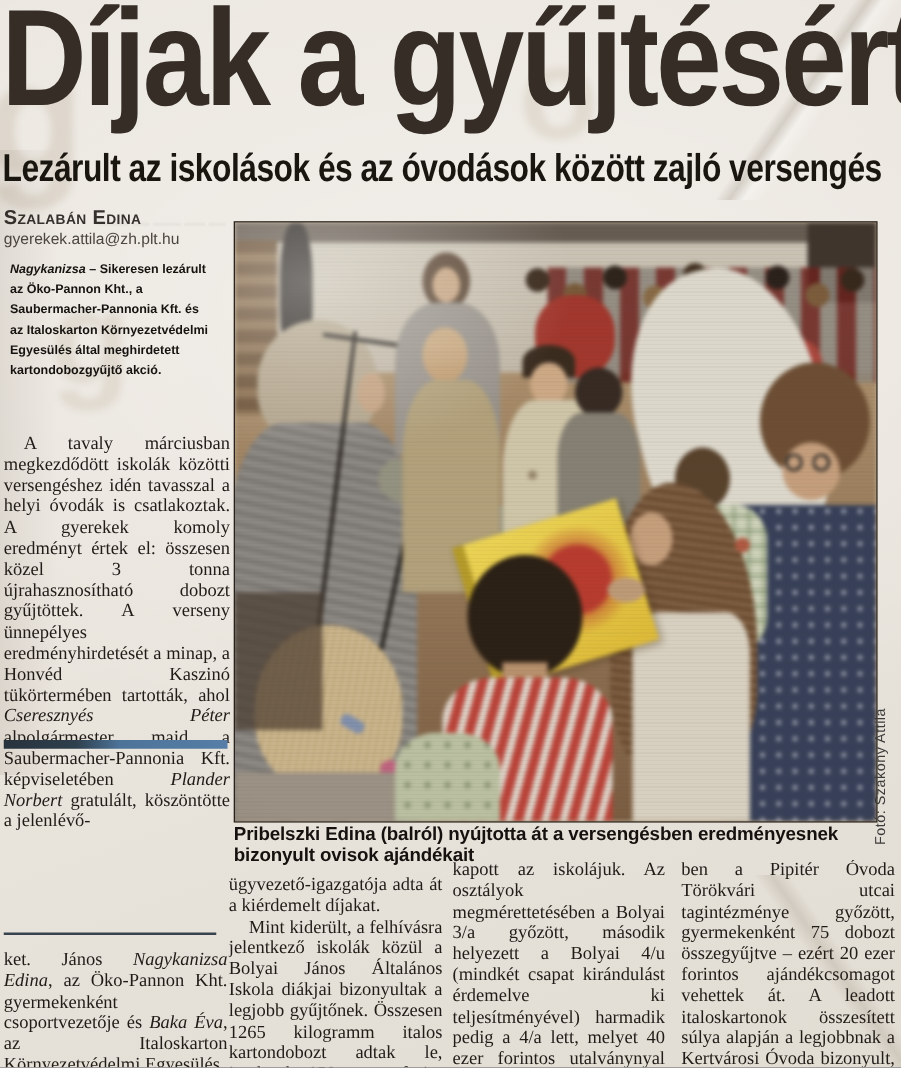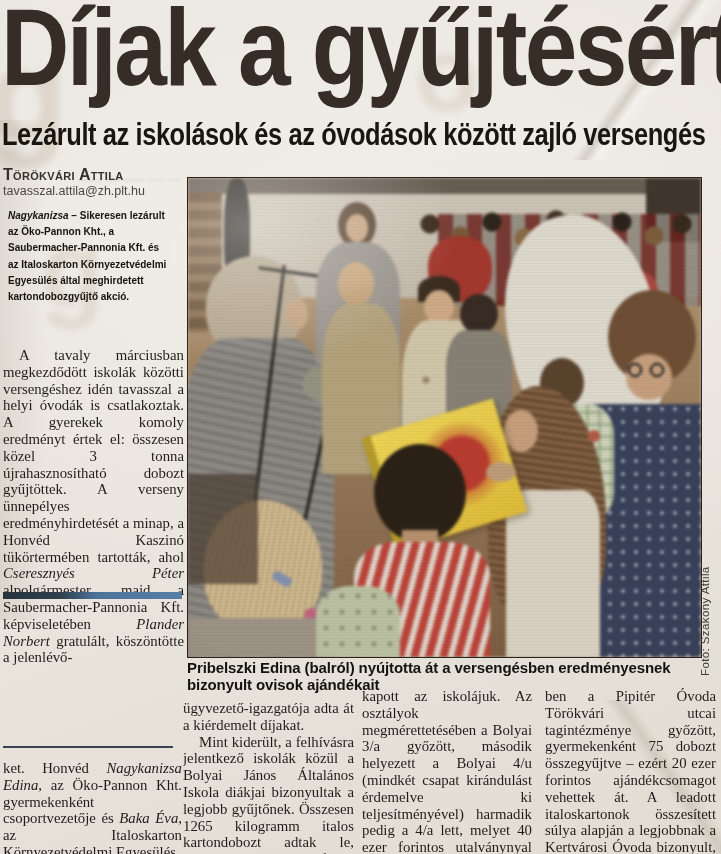--- a/index.html
+++ b/index.html
@@ -84,31 +84,31 @@
   <div class="crease c3"></div>
 
   <span class="ghost g1">g</span>
   <span class="ghost g2">o</span>
   <span class="ghost g3">g</span>
   <span class="ghostline">......... ..... ........ ...... .....</span>
 
   <h1 class="headline"><span>Díjak a gyűjtésért</span></h1>
   <h2 class="subhead"><span>Lezárult az iskolások és az óvodások között zajló versengés</span></h2>
 
-  <div class="byline">Törökvári Attila</div>
-  <div class="email">tavasszal.attila@zh.plt.hu</div>
+  <div class="byline">Szalabán Edina</div>
+  <div class="email">gyerekek.attila@zh.plt.hu</div>
 
   <div class="lead"><i>Nagykanizsa</i><span> – Sikeresen lezárult az Öko-Pannon Kht., a Saubermacher-Pannonia Kft. és az Italoskarton Környezetvédelmi Egyesülés által meghirdetett kartondobozgyűjtő akció.</span></div>
 
   <div class="serifcol col1-para"><span>A tavaly márciusban megkezdődött iskolák közötti versengéshez idén tavasszal a helyi óvodák is csatlakoztak. A gyerekek komoly eredményt értek el: összesen közel 3 tonna újrahasznosítható dobozt gyűjtöttek. A verseny ünnepélyes eredményhirdetését a minap, a Honvéd Kaszinó tükörtermében tartották, ahol </span><i>Cseresznyés Péter</i><span> alpolgármester, majd a Saubermacher-Pannonia Kft. képviseletében </span><i>Plander Norbert</i><span> gratulált, köszöntötte a jelenlévő-</span></div>
 
   <div class="quote-bar"></div>
   <div class="quote-rule"></div>
 
-  <div class="serifcol col1-cont"><span>ket. Honvéd </span><i>Nagykanizsa Edina</i><span>, az Öko-Pannon Kht. gyermekenként csoportvezetője és </span><i>Baka Éva</i><span>, az Italoskarton Környezetvédelmi Egyesülés</span></div>
+  <div class="serifcol col1-cont"><span>ket. János </span><i>Nagykanizsa Edina</i><span>, az Öko-Pannon Kht. gyermekenként csoportvezetője és </span><i>Baka Éva</i><span>, az Italoskarton Környezetvédelmi Egyesülés</span></div>
 
   <figure class="photo">
     <div class="scene">
 
       <div class="ph" style="left:0;top:0;width:513px;height:134px;background:linear-gradient(#cdc5b6,#bfb4a2);"></div>
       <div class="ph" style="left:0;top:0;width:513px;height:16px;background:#4e4238;opacity:.8;"></div>
       <div class="ph" style="left:0;top:120px;width:513px;height:359px;background:linear-gradient(180deg,#ab8d67,#7c5c3e);"></div>
       <div class="ph" style="left:0;top:14px;width:34px;height:140px;background:repeating-linear-gradient(180deg,#6d5134 0 10px,#8a6c4a 10px 18px);"></div>
       <div class="ph" style="left:36px;top:0;width:26px;height:112px;background:#2d2825;border-radius:40%;"></div>
       <div class="ph" style="left:458px;top:0;width:55px;height:64px;background:#40352c;"></div>

